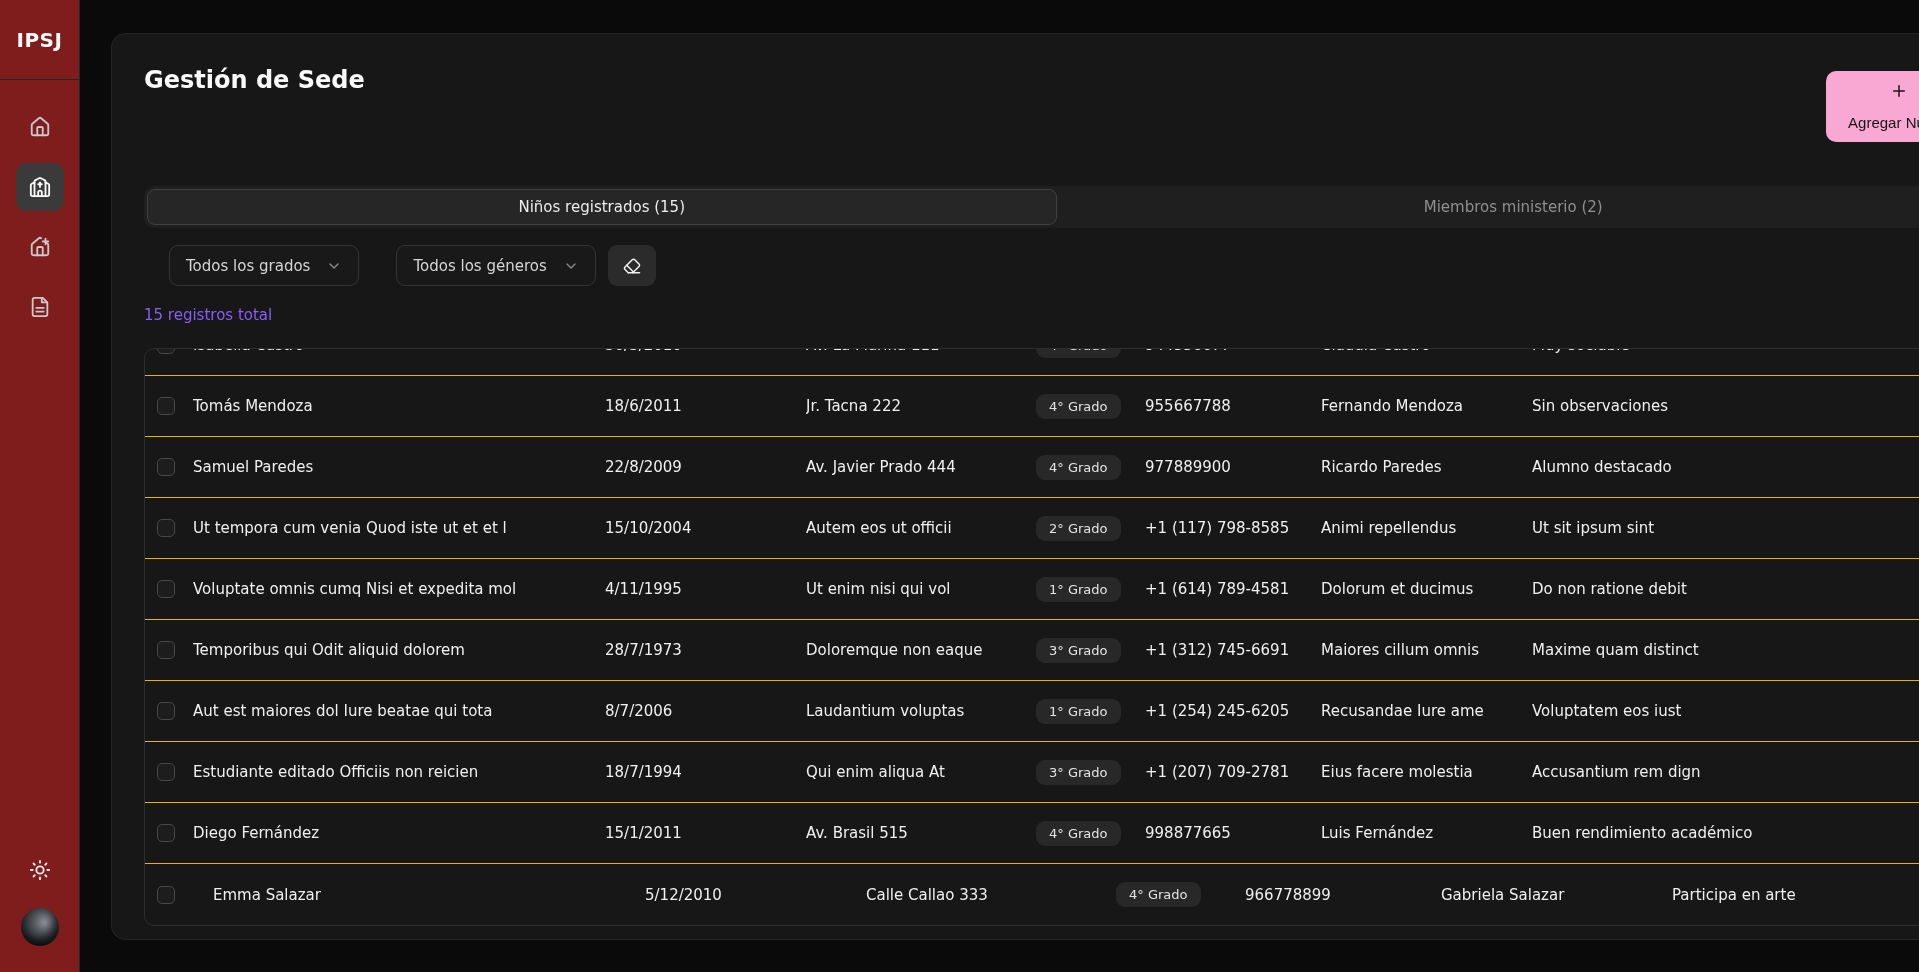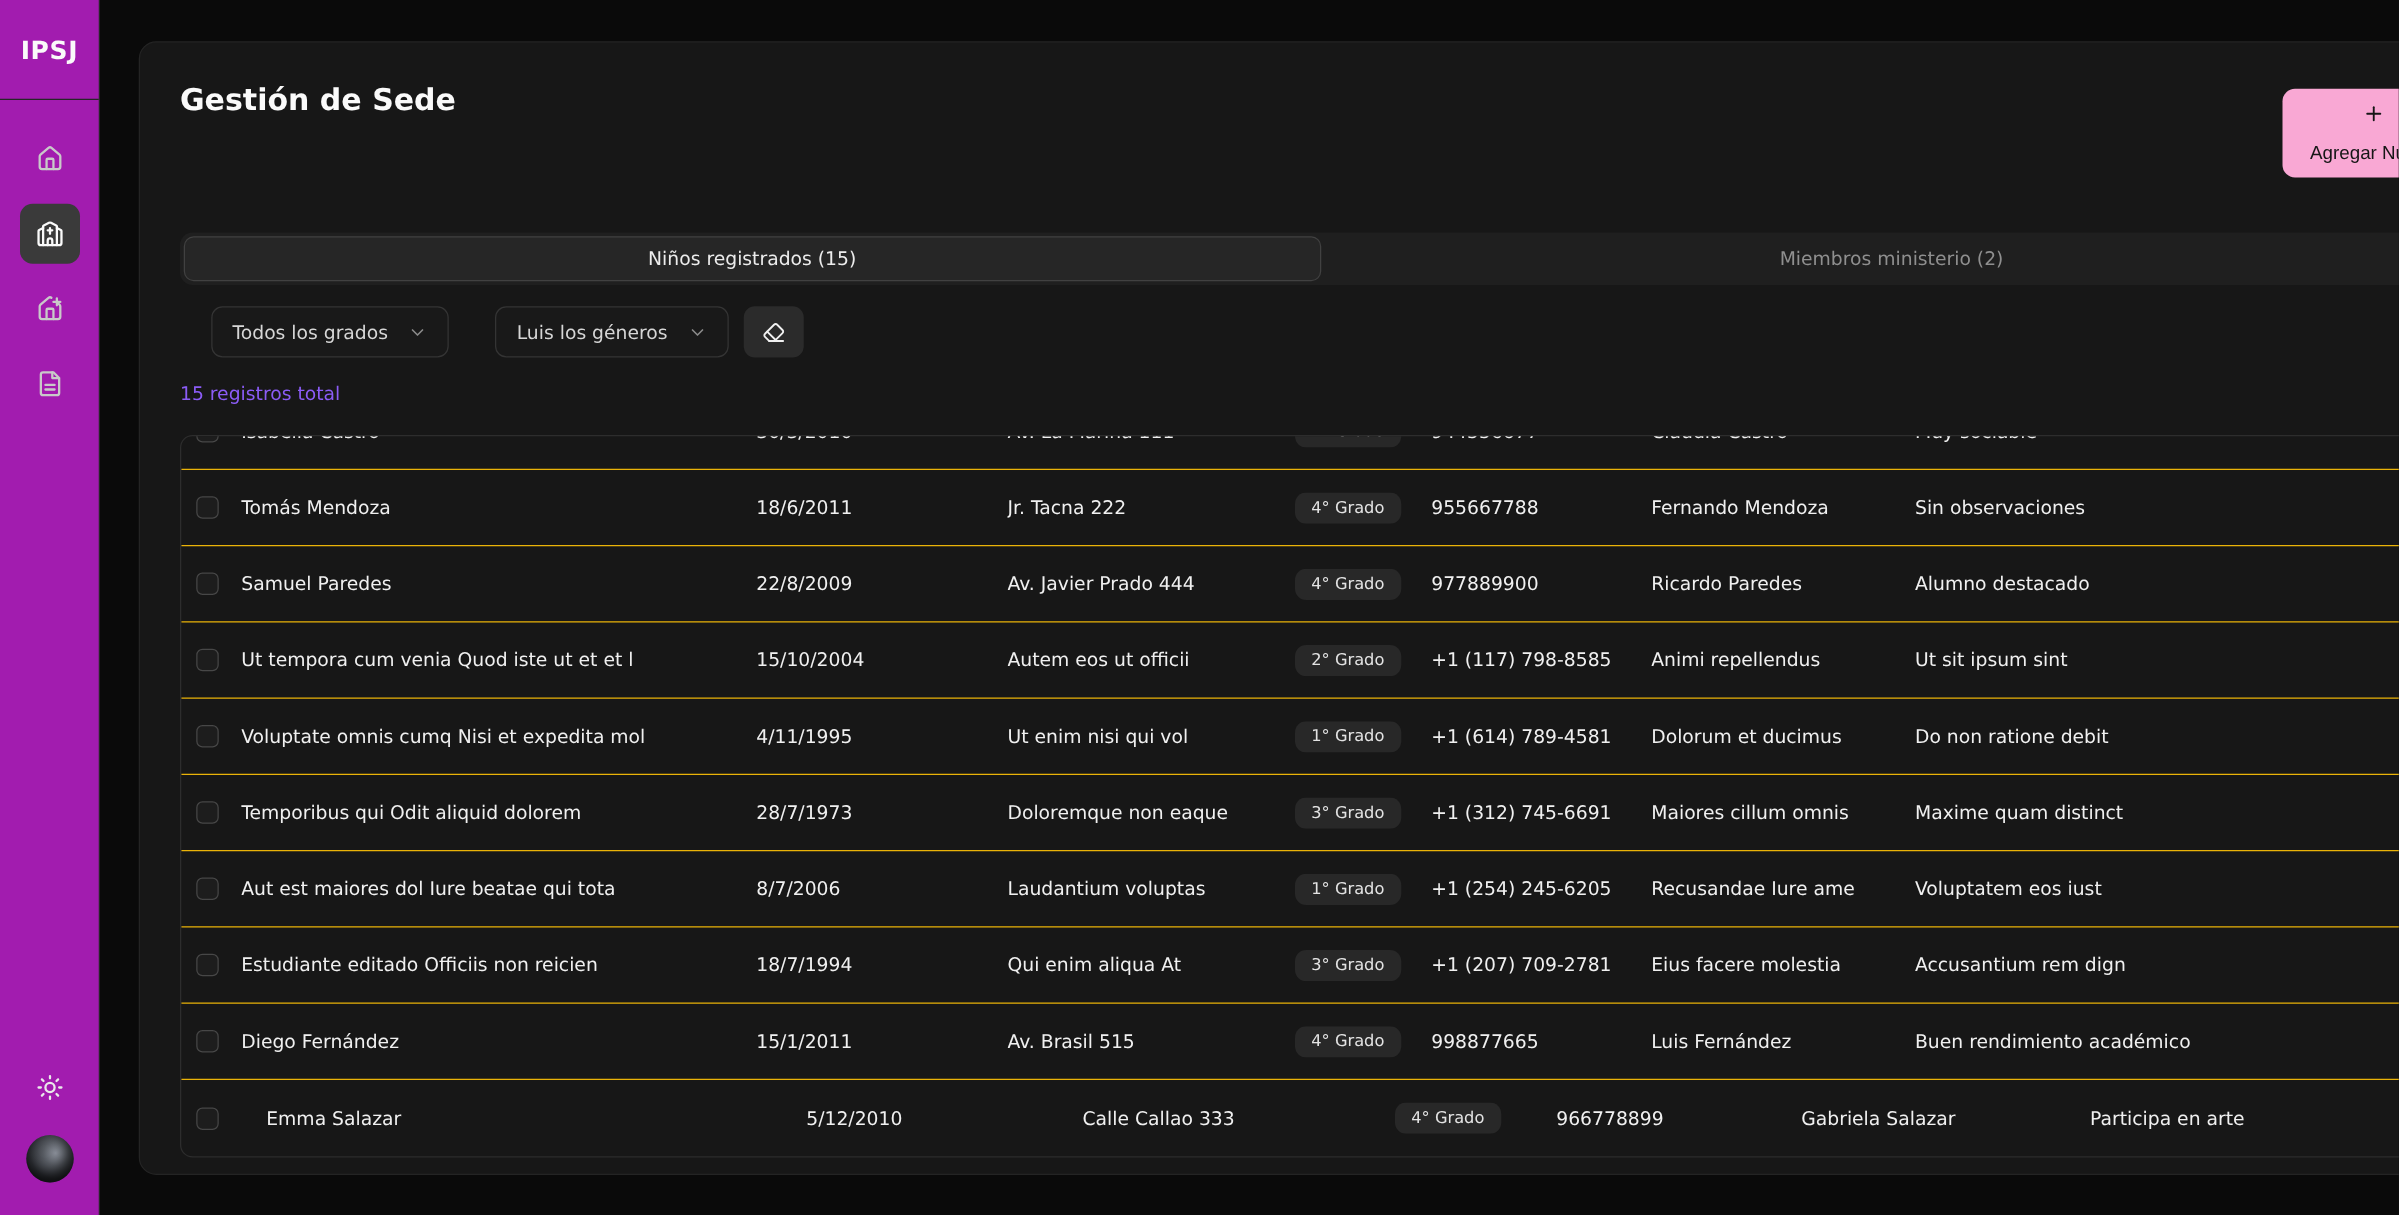--- a/index.html
+++ b/index.html
@@ -9,21 +9,21 @@
     font-family:"DejaVu Sans","Liberation Sans",sans-serif;
     color:#f2f2f2;
     overflow:hidden;
     position:relative;
   }
   svg { display:block; }
 
   
   .sidebar {
     position:absolute; left:0; top:0; width:80px; height:972px;
-    background:#a21caf; border-right:1px solid #272727;
+    background:#7f1d1d; border-right:1px solid #272727;
     display:flex; flex-direction:column; align-items:center;
   }
   .logo-box {
     width:100%; height:80px; display:flex; align-items:center; justify-content:center;
     border-bottom:1px solid #262626;
   }
   .logo { font-size:20px; font-weight:bold; color:#fafafa; letter-spacing:0.5px; }
   .nav { margin-top:23px; display:flex; flex-direction:column; gap:12px; align-items:center; }
   .nav-btn {
     width:48px; height:48px; border-radius:10px; display:flex; align-items:center; justify-content:center;
@@ -204,21 +204,21 @@
   <div class="filters">
     <button class="select-btn">
       <span>Todos los grados</span>
       <span class="chev">
         <svg width="16" height="16" viewBox="0 0 24 24" fill="none" stroke="currentColor" stroke-width="2" stroke-linecap="round" stroke-linejoin="round">
             <path d="m6 9 6 6 6-6"></path>
           </svg>
       </span>
     </button>
     <button class="select-btn">
-      <span>Luis los géneros</span>
+      <span>Todos los géneros</span>
       <span class="chev">
         <svg width="16" height="16" viewBox="0 0 24 24" fill="none" stroke="currentColor" stroke-width="2" stroke-linecap="round" stroke-linejoin="round">
             <path d="m6 9 6 6 6-6"></path>
           </svg>
       </span>
     </button>
     <button class="icon-btn">
       <span>
         <svg width="18" height="18" viewBox="0 0 24 24" fill="none" stroke="currentColor" stroke-width="2" stroke-linecap="round" stroke-linejoin="round">
             <path d="m7 21-4.3-4.3c-1-1-1-2.5 0-3.4l9.6-9.6c1-1 2.5-1 3.4 0l5.6 5.6c1 1 1 2.5 0 3.4L13 21"></path>

